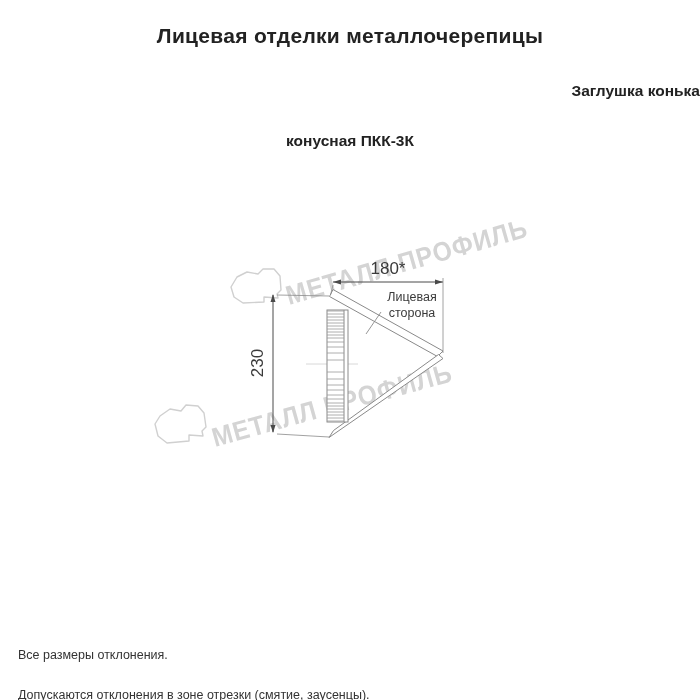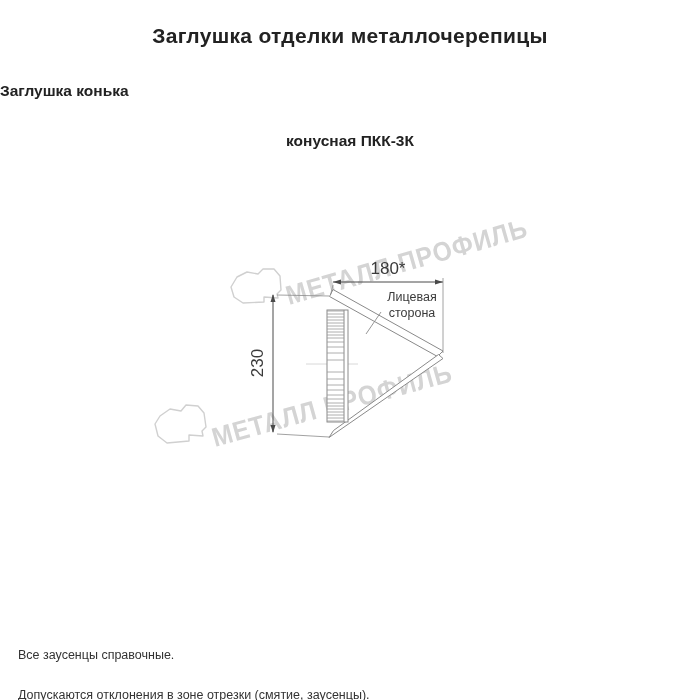--- a/index.html
+++ b/index.html
@@ -6,21 +6,21 @@
   body{
     width:700px;height:700px;position:relative;background:#ffffff;
     font-family:"Liberation Sans","DejaVu Sans",sans-serif;overflow:hidden;
   }
   .abs{position:absolute;}
   .page-title{
     top:24px;left:0;width:700px;text-align:center;
     font-size:21px;font-weight:bold;color:#222;letter-spacing:.3px;
   }
   .product-name{
-    top:80px;left:0;width:700px;text-align:left;
+    top:80px;left:0;width:700px;text-align:right;
     font-size:15.5px;font-weight:bold;color:#222;line-height:21px;
   }
   .product-type{
     top:132px;left:0;width:700px;text-align:center;
     font-size:15.5px;font-weight:bold;color:#222;
   }
   .footer{
     left:18px;font-size:12.5px;color:#333;
   }
   .f1{top:648px;}
@@ -74,22 +74,22 @@
     <text class="dim-text" transform="translate(263,363) rotate(-90)" text-anchor="middle">230</text>
   </g>
 
   <g>
     <line x1="381" y1="312" x2="366" y2="334" stroke="#8a8a8a" stroke-width="0.9"></line>
     <text class="face-text" x="412" y="301" text-anchor="middle">Лицевая</text>
     <text class="face-text" x="412" y="317" text-anchor="middle">сторона</text>
   </g>
 </svg>
 
-<div class="abs page-title">Заглушка отделки металлочерепицы</div>
+<div class="abs page-title">Лицевая отделки металлочерепицы</div>
 
 <div class="abs product-name">
   <div>Заглушка конька</div>
 </div>
 
 <div class="abs product-type">конусная ПКК-3К</div>
 
-<div class="abs footer f1">Все заусенцы справочные.</div>
+<div class="abs footer f1">Все размеры отклонения.</div>
 <div class="abs footer f2">Допускаются отклонения в зоне отрезки (смятие, заусенцы).</div>
 
 </body></html>

